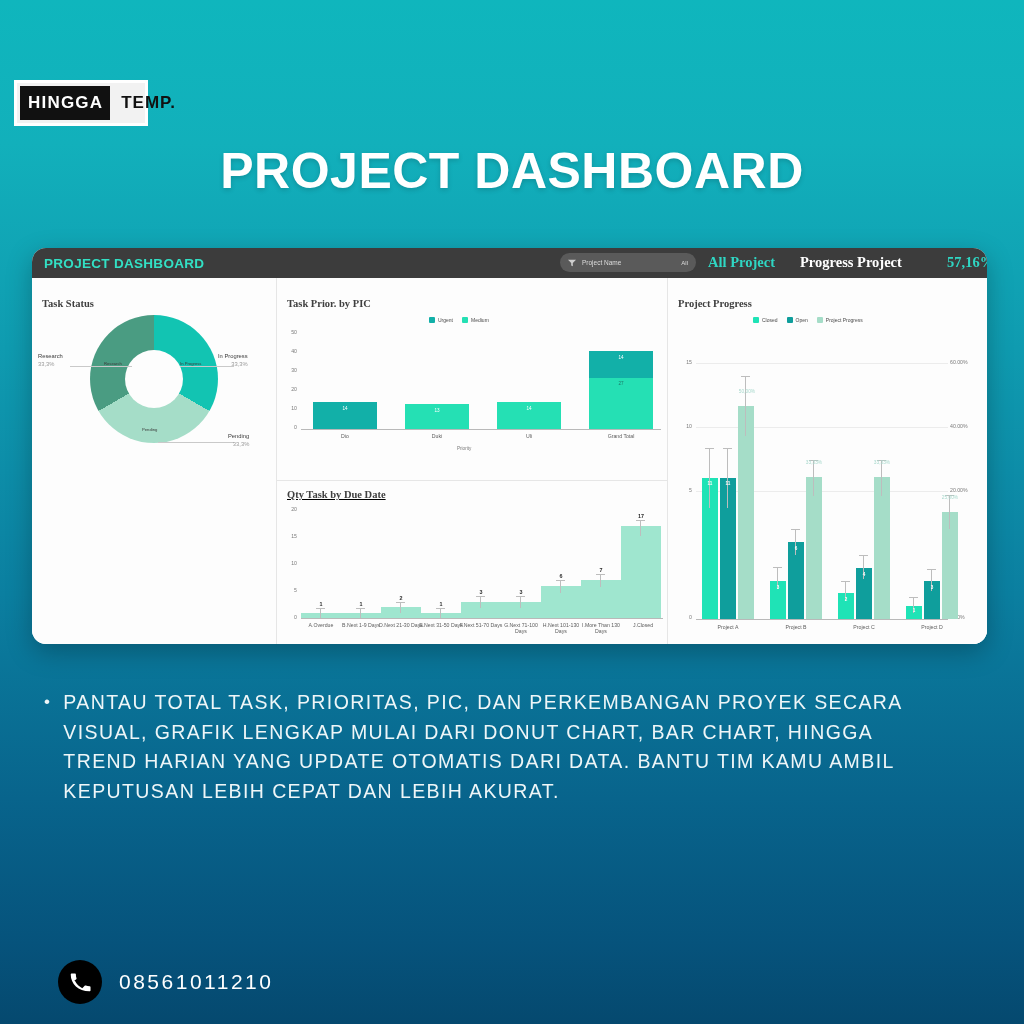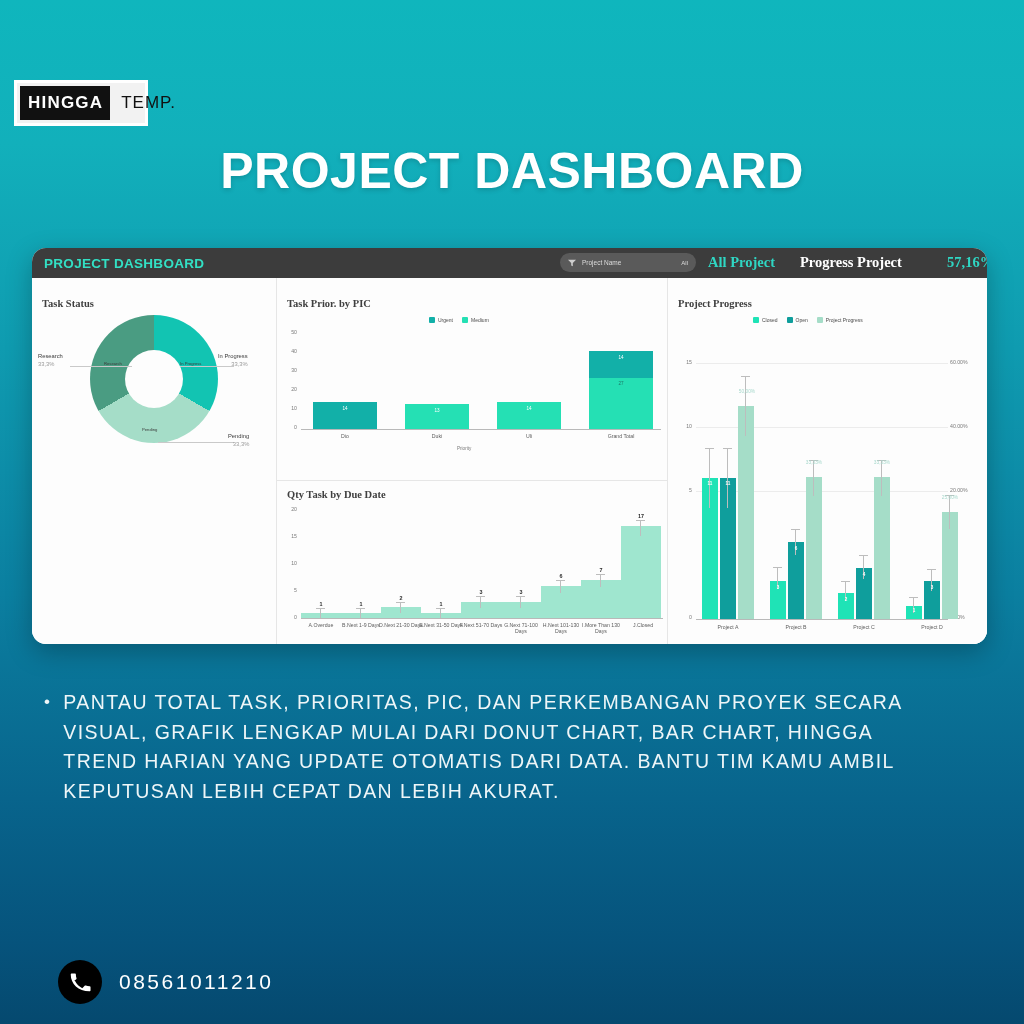--- a/index.html
+++ b/index.html
@@ -19,21 +19,21 @@
     display: flex; align-items: center;
     padding: 3px;
   }
   .logo-left {
     background: #111; color: #fff;
     font-weight: bold; font-size: 17px; letter-spacing: 1.2px;
     padding: 7px 7px 7px 8px; height: 100%;
     display: flex; align-items: center;
   }
   .logo-right {
-    color: #111; font-weight: normal; font-size: 17px; letter-spacing: 1px;
+    color: #111; font-weight: bold; font-size: 17px; letter-spacing: 1px;
     padding-left: 11px; height: 100%;
     display: flex; align-items: center;
   }
 
   
   .main-title {
     position: absolute; top: 142px; left: 0; width: 100%;
     text-align: center;
     color: #ffffff;
     font-size: 50px; font-weight: bold;
@@ -251,21 +251,21 @@
 
           <div class="cat-label" style="left:36px; top:124px; width:64px;">Dio</div>
           <div class="cat-label" style="left:128px; top:124px; width:64px;">Duki</div>
           <div class="cat-label" style="left:220px; top:124px; width:64px;">Uli</div>
           <div class="cat-label" style="left:310px; top:124px; width:68px;">Grand Total</div>
 
           <div class="x-title" style="left:180px; top:137px;">Priority</div>
         </div>
       </div>
 
-      <div class="panel" style="height:220px;">
+      <div class="panel" style="height:220px;text-decoration:underline;">
         <div class="panel-title">Qty Task by Due Date</div>
 
         <div class="chart-area" style="height:168px;">
           <div class="tick-y" style="left:4px; top:6px; width:16px;">20</div>
           <div class="tick-y" style="left:4px; top:33px; width:16px;">15</div>
           <div class="tick-y" style="left:4px; top:60px; width:16px;">10</div>
           <div class="tick-y" style="left:4px; top:87px; width:16px;">5</div>
           <div class="tick-y" style="left:4px; top:114px; width:16px;">0</div>
 
           <div class="bar" style="left:24px; top:112.6px; width:40px; height:5.4px; background:#9fe6cf;"></div>

